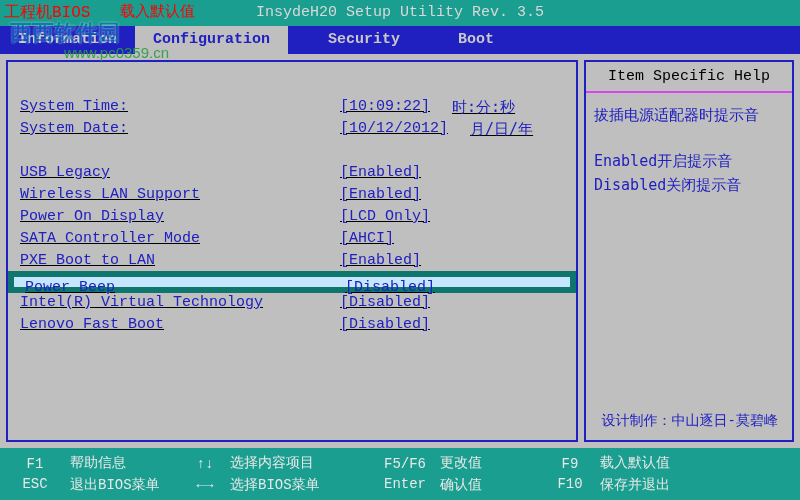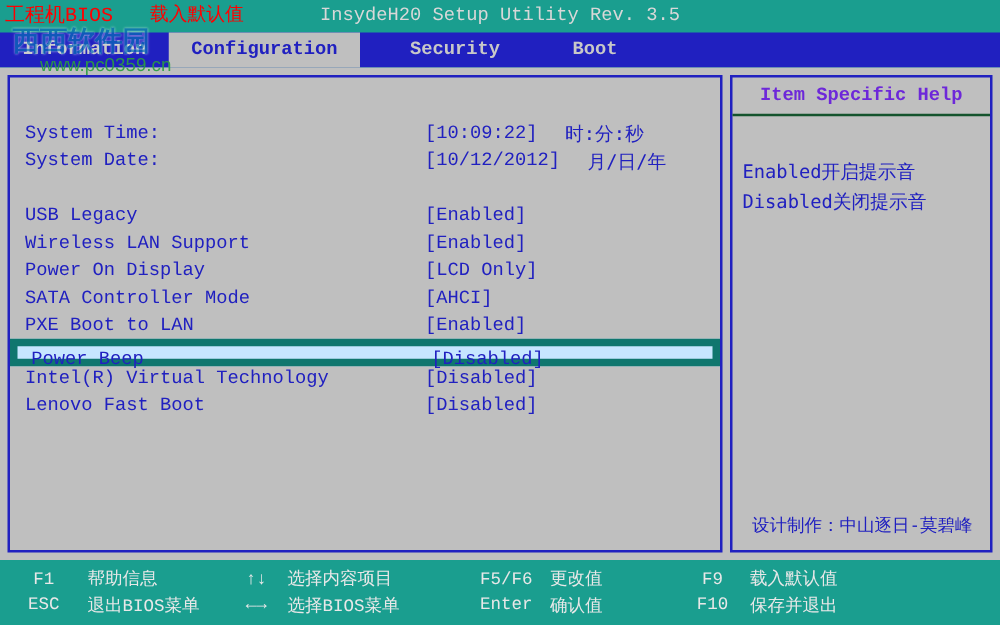--- a/index.html
+++ b/index.html
@@ -8,21 +8,21 @@
   font-family: "Courier New", monospace;
   font-size: 15px;
   background: #1a9e8f;
   overflow: hidden;
   position: relative;
 }
 .watermark-bios { position: absolute; top: 2px; left: 4px; color: #ff0000; font-size: 16px; z-index: 10; font-family: Liberation Mono, monospace; }
 .watermark-ref { position: absolute; top: 2px; left: 120px; color: #ff0000; font-size: 15px; z-index: 10; font-family: SimSun, monospace; }
 .watermark-site { position: absolute; top: 18px; left: 10px; z-index: 10; font-family: SimHei, sans-serif; font-weight: bold; }
 .watermark-site .cn { color: #0b6fb8; font-size: 22px; opacity: 0.7; text-shadow: 0 0 2px #fff; }
-.watermark-url { position: absolute; top: 44px; left: 32px; color: #2a9f3f; font-size: 15px; font-family: Arial, sans-serif; z-index: 10; opacity: 0.9; }
+.watermark-url { position: absolute; top: 44px; left: 64px; color: #2a9f3f; font-size: 15px; font-family: Arial, sans-serif; z-index: 10; opacity: 0.9; }
 
 .topbar {
   width: 100%; height: 26px;
   background: #1a9e8f;
   color: #d8d8d8;
   text-align: center;
   line-height: 26px;
   font-weight: normal;
 }
 .tabbar {
@@ -45,31 +45,30 @@
   height: calc(500px - 26px - 28px - 52px);
   background: #bfbfbf;
   padding: 6px;
   display: flex;
   gap: 6px;
 }
 .leftpanel, .rightpanel {
   border: 2px solid #2020c0;
   background: #bfbfbf;
 }
-.leftpanel { flex: 1; padding: 12px 0; position: relative; }
+.leftpanel { flex: 1; padding: 12px 0; position: relative; text-decoration: underline; }
 .rightpanel { width: 210px; padding: 8px; color: #2020c0; font-family: SimSun, monospace; }
 .help-title {
   text-align: center;
-  color: #6d28d9;
-  border-bottom: 2px solid #14532d;
+  color: #000000;
+  border-bottom: 2px solid #d946ef;
   padding-bottom: 6px;
   margin: -8px -8px 10px -8px;
   padding-top: 6px;
   font-family: "Courier New", monospace;
-  font-weight: bold;
 }
 .help-body { font-size: 15px; line-height: 1.6; }
 .credit { position: absolute; bottom: 10px; right: 14px; color: #2020c0; font-size: 14px; font-family: SimSun, monospace; }
 .rightpanel { position: relative; }
 
 .row {
   display: flex;
   height: 22px;
   line-height: 22px;
   padding: 0 12px;
@@ -160,20 +159,21 @@
     </div>
     <div class="row">
       <span class="label">Lenovo Fast Boot</span>
       <span class="val">[Disabled]</span>
     </div>
   </div>
 
   <div class="rightpanel">
     <div class="help-title">Item Specific Help</div>
     <div class="help-body">
+      <div>拔插电源适配器时提示音</div>
       <div style="height:22px"></div>
       <div>Enabled开启提示音</div>
       <div>Disabled关闭提示音</div>
     </div>
     <div class="credit">设计制作：中山逐日-莫碧峰</div>
   </div>
 </div>
 
 <div class="footer">
   <div class="fcol key" style="width:70px; text-align:center">

